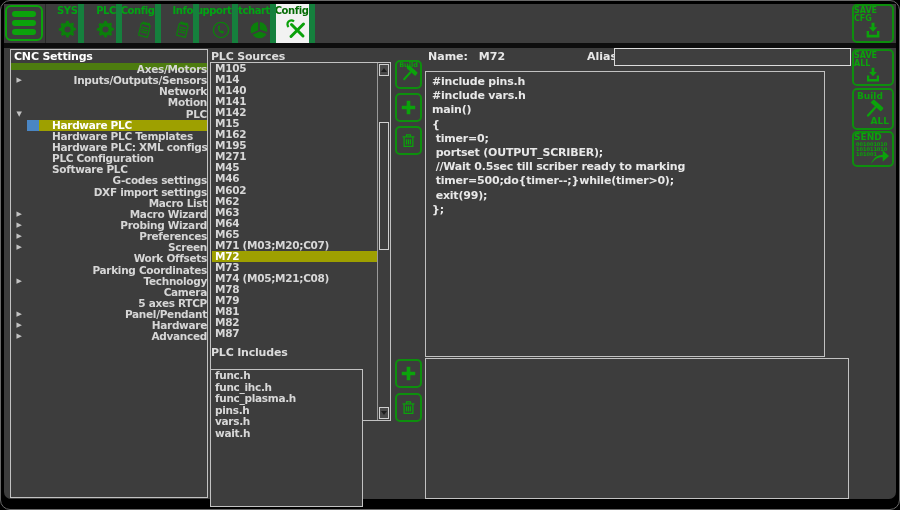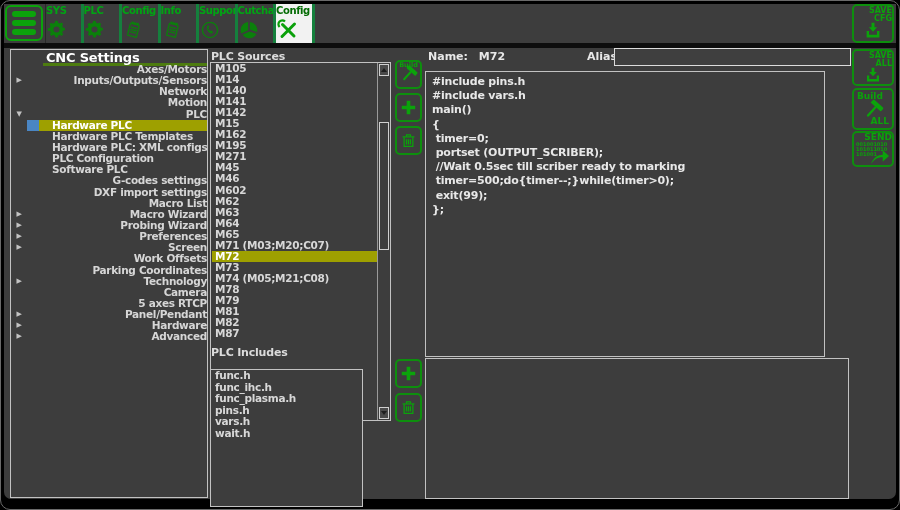--- a/index.html
+++ b/index.html
@@ -6,40 +6,40 @@
   body{width:900px;height:510px;position:relative;font-family:"DejaVu Sans","Liberation Sans",sans-serif;font-weight:bold;overflow:hidden;}
   .window{position:absolute;inset:0;background:#000;border:1px solid #6a6a6a;border-radius:10px;box-sizing:border-box;overflow:hidden;}
   .inner{position:absolute;left:3px;top:3px;right:3px;bottom:10px;background:#3d3d3d;border-radius:7px;}
 
   
   .toolbar{position:absolute;left:0;top:0;right:0;height:39px;background:#3d3d3d;border-bottom:5px solid #0d0d0d;}
   .hamburger{position:absolute;left:1px;top:1px;width:38px;height:36px;border:2px solid #0ba30b;border-radius:6px;box-sizing:border-box;
              display:flex;flex-direction:column;justify-content:center;gap:3px;align-items:center;cursor:pointer;}
   .hamburger .bar{width:24px;height:6px;background:#0ba30b;border-radius:3px;}
   .tabs{position:absolute;left:41px;top:0;height:39px;display:flex;}
-  .tab{width:38.5px;height:39px;box-sizing:border-box;border-right:3px solid #15803d;display:flex;flex-direction:column;align-items:flex-start;overflow:hidden;cursor:pointer;}
+  .tab{width:38.5px;height:39px;box-sizing:border-box;border-right:6px solid #15803d;display:flex;flex-direction:column;align-items:flex-end;overflow:hidden;cursor:pointer;}
   .tab:first-child{border-left:1px solid #2a2a2a;}
   .tab .tlabel{font-size:10px;letter-spacing:-0.4px;color:#00a513;white-space:nowrap;margin-top:1px;}
   .tab .ticon{flex:1;display:flex;align-items:center;justify-content:center;color:#0b800b;}
   .tab.active{background:#f2f2f2;}
   .tab.active .tlabel{color:#046b04;}
   .tab.active .ticon{color:#0aa00a;}
 
   
   .gbtn{position:absolute;border:2px solid #0d8f0d;border-radius:5px;box-sizing:border-box;color:#0ba30b;cursor:pointer;background:transparent;}
-  .gbtn .cap{font-size:8px;line-height:7.5px;text-align:right;white-space:pre-line;margin-top:1px;}
+  .gbtn .cap{font-size:8px;line-height:7.5px;text-align:left;white-space:pre-line;margin-top:1px;}
   .gbtn .ic{display:flex;justify-content:center;}
 
   
   .panel{position:absolute;border:1px solid #c2c2c2;box-sizing:border-box;background:#3d3d3d;}
   .ptitle{position:absolute;font-size:11px;color:#dcdcdc;letter-spacing:-0.2px;}
 
   
   .sidebar{left:6px;top:45px;width:198px;height:449px;}
-  .tree-header{border-bottom:3px solid #4d7c0f;height:13px;font-size:13px;color:#fff;padding-left:3px;letter-spacing:-0.2px;margin-left:32px;}
+  .tree-header{border-bottom:7px solid #4d7c0f;height:13px;font-size:11px;color:#fff;padding-left:3px;letter-spacing:-0.2px;}
   .tree{position:absolute;left:0;right:0;top:14px;bottom:0;overflow:hidden;}
   .tree-item{display:flex;height:11.15px;align-items:center;font-size:10.5px;letter-spacing:-0.3px;color:#d6d6d6;white-space:nowrap;cursor:pointer;}
   .tree-item .gut{width:16px;min-width:16px;font-size:7px;color:#c2c2c2;text-align:center;line-height:11px;}
   .tree-item .lbl{flex:1;line-height:11px;}
   .tree-item.lvl1 .lbl{padding-left:2px;text-align:right;}
   .tree-item.lvl2 .lbl{padding-left:25px;}
   .tree-item.selected{color:#fff;}
   .tree-item.selected .gut{background:#4a86c4;}
   .tree-item.selected.lvl2 .lbl{background:linear-gradient(90deg,#4a86c4 0 12px,#9ea000 12px);}
 

